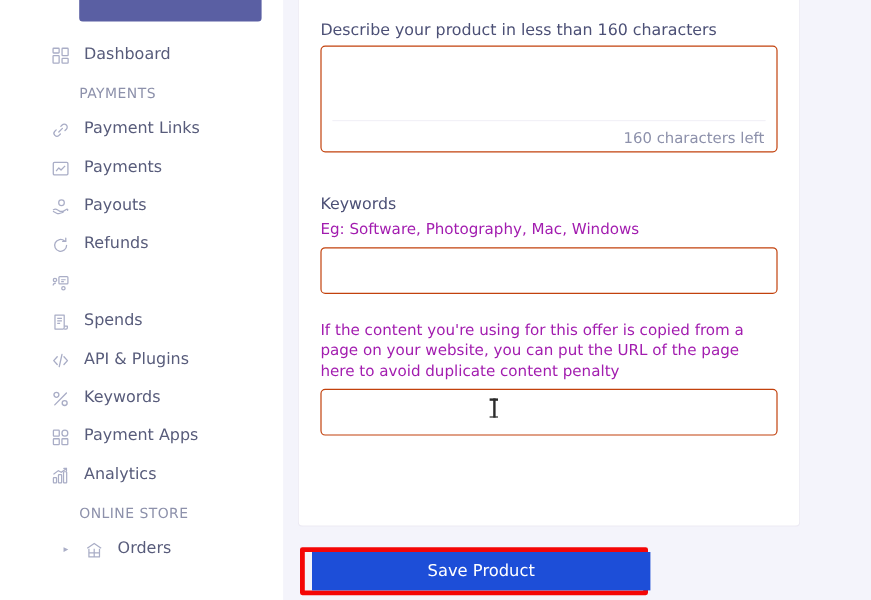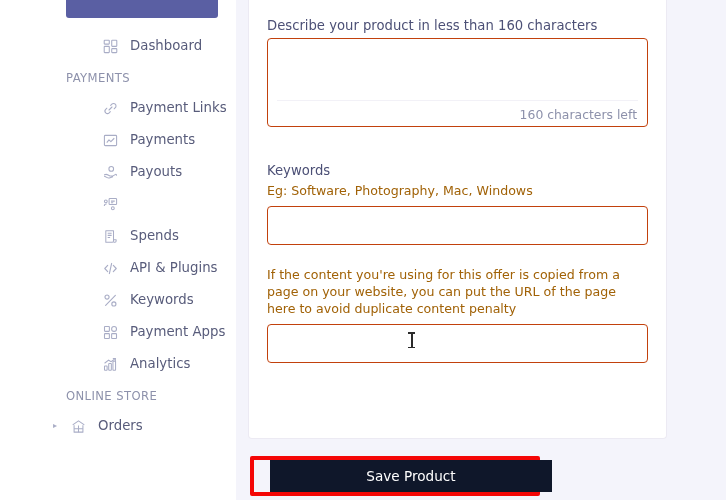--- a/index.html
+++ b/index.html
@@ -22,21 +22,21 @@
     position: absolute;
     left: 66px; top: -22px;
     width: 152px; height: 40px;
     background: #5a5fa3;
     border-radius: 3px;
   }
   .nav-list { position: absolute; left: 0; top: 30px; width: 236px; }
   .nav-item {
     display: flex; align-items: center;
     height: 32px;
-    padding-left: 100px;
+    padding-left: 40px;
     color: #585c7b;
     font-size: 13.3px;
     cursor: pointer;
   }
   .nav-item .ico {
     width: 20px; height: 20px;
     margin-right: 10px;
     flex: 0 0 20px;
     display: flex; align-items: center; justify-content: center;
     color: #a9adc6;
@@ -77,21 +77,21 @@
   .card-inner { padding: 18px 18px 0 18px; }
 
   .field { margin-bottom: 0; }
   .field-title {
     color: #4c5076;
     font-size: 13.2px;
     margin-bottom: 3px;
     line-height: 1.25;
   }
   .field-hint {
-    color: #a16207;
+    color: #a21caf;
     font-size: 12.6px;
     line-height: 1.35;
     margin-bottom: 7px;
   }
   .inputbox {
     width: 100%;
     border: 1px solid #c2410c;
     border-radius: 4px;
     background: #fff;
   }
@@ -128,23 +128,23 @@
 
   
   .save-wrap {
     position: absolute;
     left: 250px; top: 456px;
     width: 290px; height: 40px;
     border: 4px solid #f40606;
     border-radius: 2px;
   }
   .save-btn {
-    position: absolute; left: 16px; top: 0;
+    position: absolute; left: 6px; top: 0;
     width: 100%; height: 100%;
-    background: #0f172a;
+    background: #1d4ed8;
     color: #ffffff;
     font-size: 13.6px;
     display: flex; align-items: center; justify-content: center;
     border: none; cursor: pointer;
     font-family: inherit;
   }
 </style>
 </head>
 <body>
 
@@ -195,20 +195,29 @@
         <span class="ico">
           <svg width="15" height="15" viewBox="0 0 16 16" fill="none" stroke="currentColor" stroke-width="1.1" stroke-linecap="round">
             <circle cx="8.8" cy="4.2" r="2.5"></circle>
             <path d="M1.6 10.4c1.4-.7 2.6-.5 3.8.2l2 1.2h2.2c.7 0 .9.9.2 1.1l-3 .9c-.8.2-1.6.1-2.3-.3L1.6 12"></path>
             <path d="M9.8 12.1l3.6-2.1c.6-.35 1.3.45.85 1"></path>
           </svg>
         </span>
         <span class="nav-label">Payouts</span>
       </div>
 
+      <div class="nav-item">
+        <span class="ico">
+          <svg width="15" height="15" viewBox="0 0 16 16" fill="none" stroke="currentColor" stroke-width="1.15" stroke-linecap="round">
+            <path d="M13.3 8a5.3 5.3 0 1 1-1.8-4"></path>
+            <path d="M12.6 1.6v2.8H9.8"></path>
+          </svg>
+        </span>
+        <span class="nav-label">Refunds</span>
+      </div>
 
       <div class="nav-item">
         <span class="ico">
           <svg width="15" height="15" viewBox="0 0 16 16" fill="none" stroke="currentColor" stroke-width="1.1">
             <rect x="6.5" y="1.6" width="8" height="6.4" rx="0.8"></rect>
             <circle cx="3" cy="4.6" r="1.5"></circle>
             <circle cx="10.5" cy="12" r="1.5"></circle>
             <path d="M1.4 9.6c0-1.3 1.1-2.1 2.4-2.1"></path>
             <path d="M8.5 4.4h4M8.5 6.1h2.4"></path>
           </svg>

